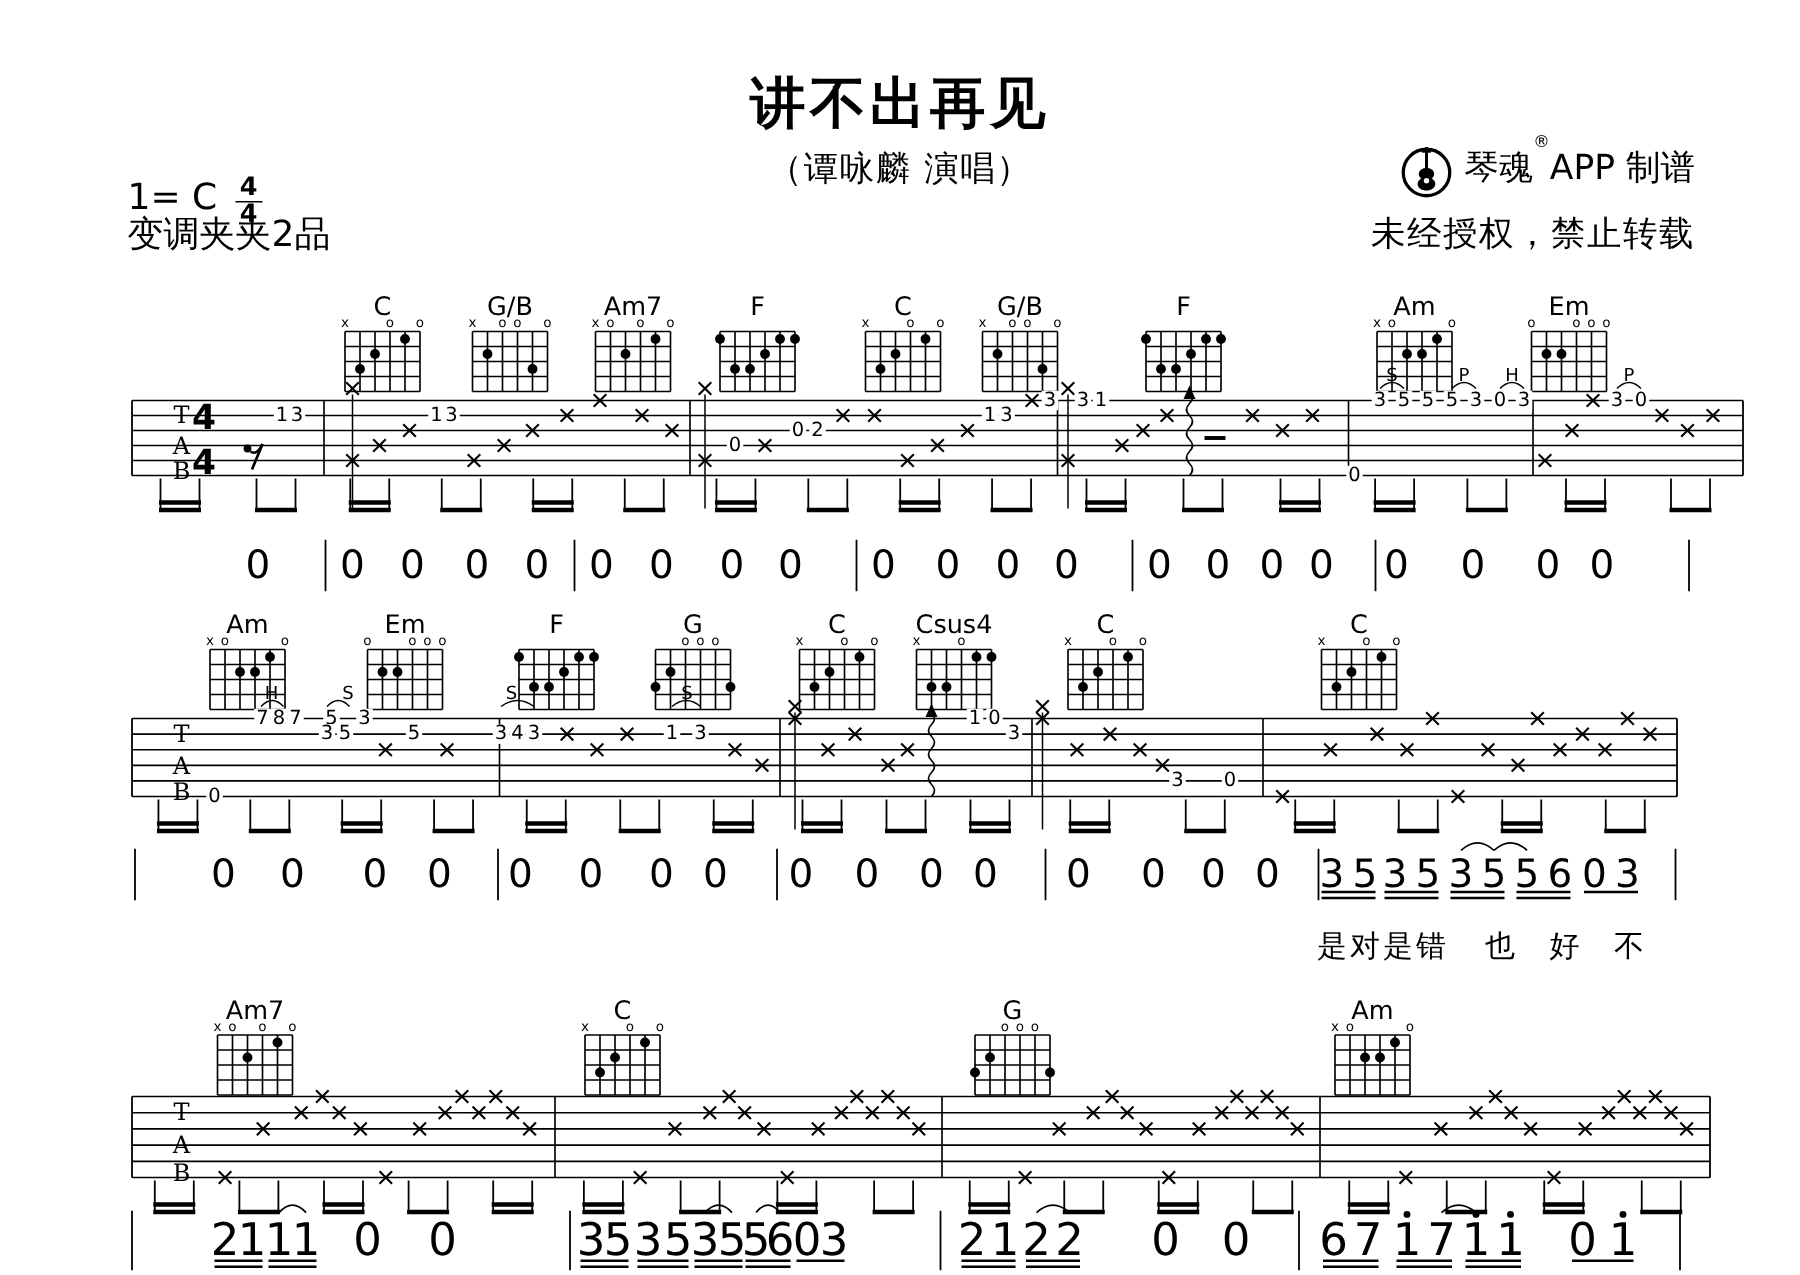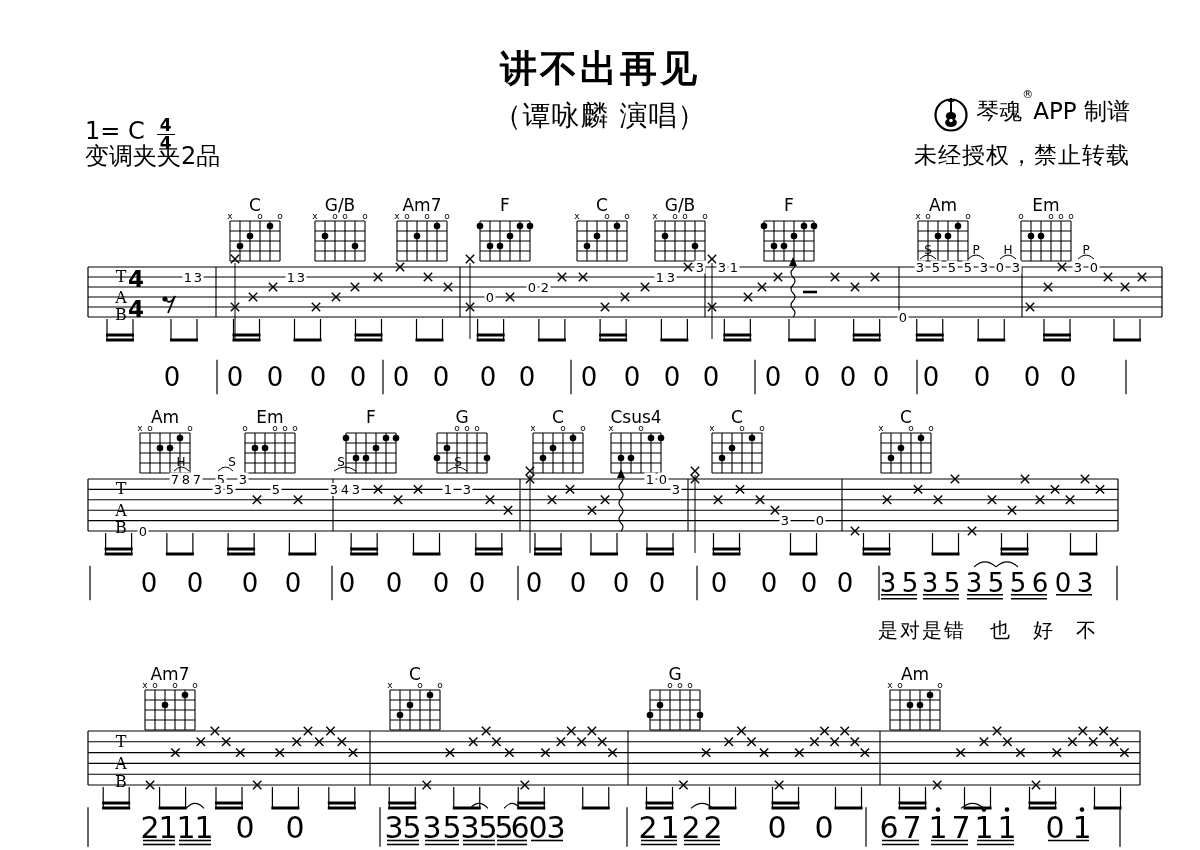--- a/index.html
+++ b/index.html
@@ -1,21 +1,21 @@
 <!DOCTYPE html>
 <html><head>
 <meta charset="utf-8">
 <style>
   html,body{margin:0;padding:0;}
   body{width:1200px;height:850px;position:relative;background:#ffffff;color:#000;
        font-family:"DejaVu Sans",sans-serif;overflow:hidden;}
   .title{position:absolute;left:0;right:0;top:44px;text-align:center;
          font-size:37px;font-weight:bold;letter-spacing:3px;}
   .subtitle{position:absolute;left:0;right:0;top:97px;text-align:center;
-            font-size:28px;letter-spacing:1px;}
+            font-size:23px;letter-spacing:1px;}
   .keyline{position:absolute;left:85px;top:117px;display:flex;align-items:flex-start;font-size:24px;}
   .frac{display:inline-flex;flex-direction:column;align-items:center;margin-left:12px;
         font-size:17px;font-weight:bold;line-height:1.0;}
   .frac .num{padding:0 3px;}
   .frac .den{border-top:1.6px solid #000;padding:0 3px;}
   .capo{position:absolute;left:85px;top:140px;font-size:24px;}
   .brandblock{position:absolute;right:70px;top:96px;display:flex;flex-direction:column;align-items:flex-end;}
   .brandrow{display:flex;align-items:flex-start;font-size:23px;}
   .brandrow .reg{font-size:11px;vertical-align:super;position:relative;top:-8px;}
   .notice{font-size:23px;margin-top:6px;letter-spacing:1px;margin-left:36px;}

